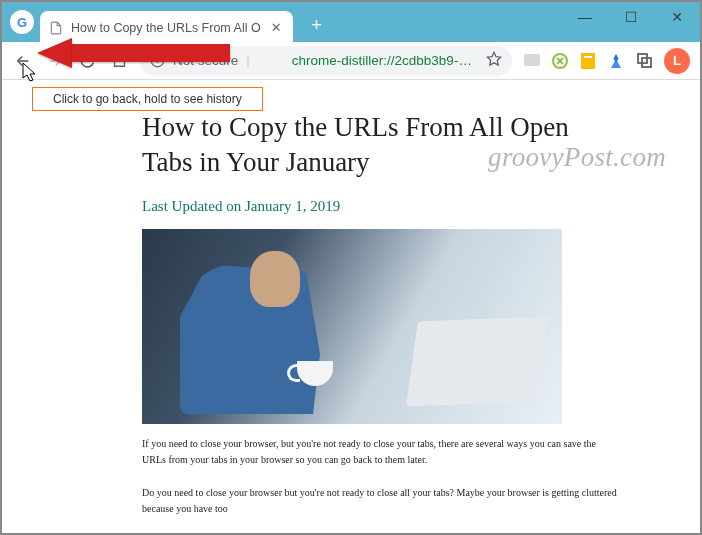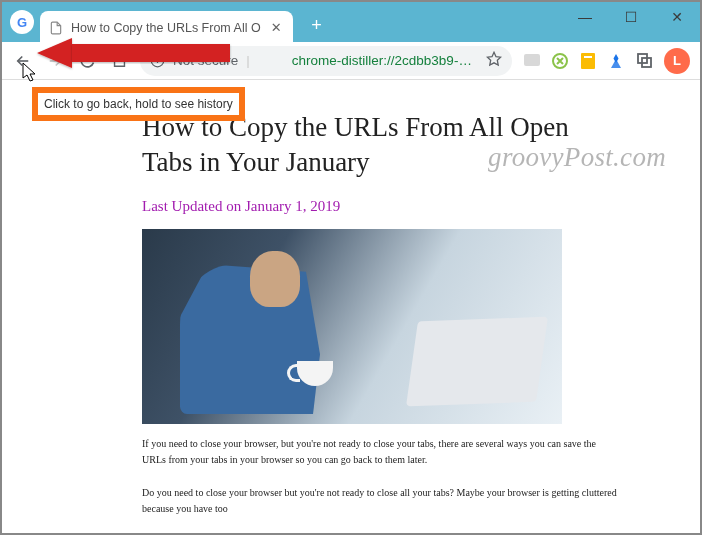--- a/index.html
+++ b/index.html
@@ -122,21 +122,21 @@
       font-family: Georgia, serif;
       font-size: 27px;
       font-weight: normal;
       line-height: 1.3;
       color:#222;
       margin-bottom: 18px;
     }
     .article .meta {
       font-family: Georgia, serif;
       font-size: 15px;
-      color:#a21caf;
+      color:#0f766e;
       margin-bottom: 14px;
     }
     .heroimg {
       width: 420px; height: 195px;
       background: linear-gradient(120deg,#2a3a4a 0%, #3e5166 28%, #c7d5df 60%, #e9f0f5 100%);
       position:relative; overflow:hidden;
       margin-bottom: 12px;
     }
     .heroimg::before{
       content:"";
@@ -184,22 +184,22 @@
       font-family: Georgia, serif;
       font-style: italic;
       font-size: 27px;
       color: rgba(120,120,120,0.55);
       letter-spacing: 0.3px;
     }
     .tooltip {
       position:absolute;
       left:30px; top:85px;
       background:#fff;
-      border:6px solid #f97316;
-      padding:4px 6px;
+      border:1px solid #f97316;
+      padding:4px 20px;
       font-size:12px;
       color:#333;
       z-index: 6;
     }
     .redarrow {
       position:absolute;
       left:30px; top:28px;
       z-index: 5;
       pointer-events:none;
     }

